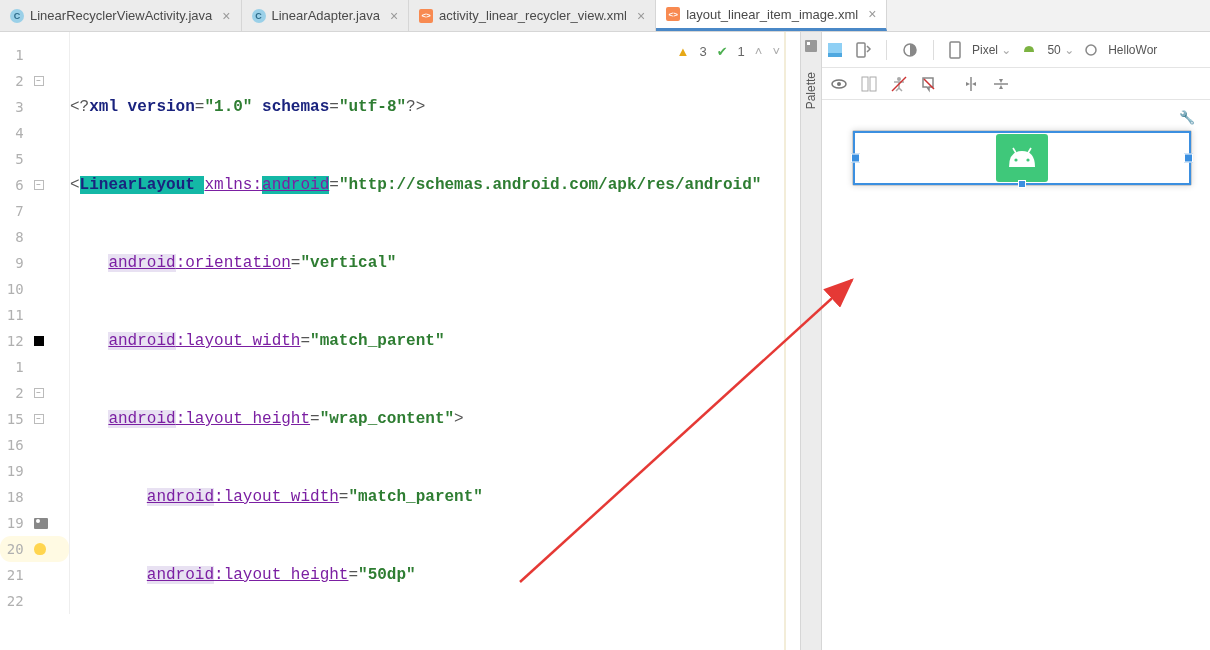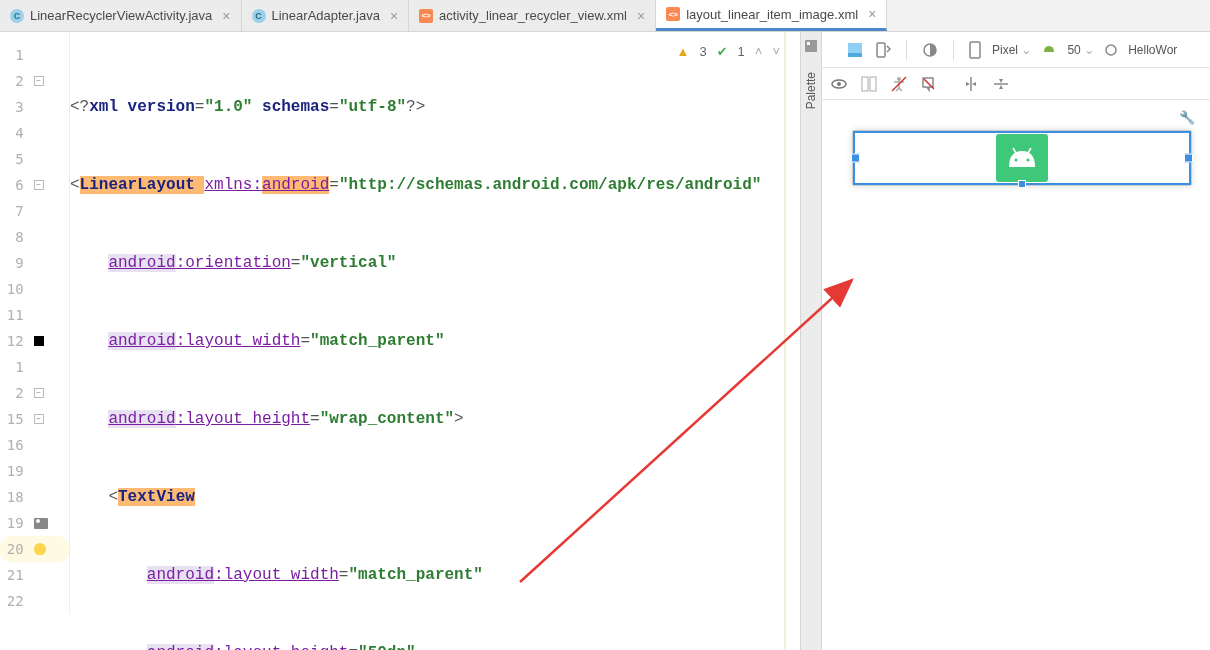--- a/index.html
+++ b/index.html
@@ -19,31 +19,31 @@
   .lineno { width: 30px; text-align: right; color: #b0b0b0; font-family: Consolas, monospace; font-size: 14px; padding-right: 6px; }
   .gicon { width: 40px; display: flex; align-items: center; justify-content: flex-start; gap: 2px; padding-left: 4px; }
   .code-area { position: absolute; left: 70px; top: 10px; right: 0; font-family: Consolas, "Courier New", monospace; font-size: 16px; line-height: 26px; white-space: pre; }
   .code-line { height: 26px; position: relative; }
   .hl-line { background: #fffae3; border-radius: 11px; }
   .c-tag { color: #1a237e; font-weight: bold; }
   .c-attr { color: #7b1fa2; text-decoration: underline; }
   .c-attr-bg { background: #e8e1f2; }
   .c-str { color: #2e7d32; font-weight: bold; }
   .c-sym { color: #555; }
-  .c-ns-bg { background: #fdba74; text-align: right; }
+  .c-ns-bg { background: #14b8a6; text-align: right; }
   .col-marker { position: absolute; left: 784px; top: 0; bottom: 0; width: 2px; background: repeating-linear-gradient(#f3edd9 0 26px); pointer-events: none; }
   .inspections { position: absolute; top: 12px; right: 20px; display: flex; gap: 10px; align-items: center; font-size: 13px; color: #666; }
   .warn-ico { color: #e6a817; }
   .chk-ico { color: #4caf50; }
   .palette-bar { width: 22px; background: #ececec; border-left: 1px solid #d6d6d6; border-right: 1px solid #d6d6d6; display: flex; align-items: flex-start; justify-content: center; padding-top: 40px; }
   .palette-text { writing-mode: vertical-rl; transform: rotate(180deg); font-size: 12px; color: #555; }
   .palette-icon { position: absolute; top: 6px; width: 16px; height: 16px; }
 
   .preview-pane { flex: 1; background: #fff; display: flex; flex-direction: column; }
-  .pv-toolbar { height: 36px; border-bottom: 1px solid #e4e4e4; display: flex; align-items: center; padding: 0 24px; gap: 10px; font-size: 12px; color: #555; }
+  .pv-toolbar { height: 36px; border-bottom: 1px solid #e4e4e4; display: flex; align-items: center; padding: 0 4px; gap: 10px; font-size: 12px; color: #555; }
   .pv-toolbar .sep { width: 1px; height: 20px; background: #ddd; margin: 0 4px; }
   .pv-toolbar svg { flex-shrink: 0; }
   .pv-toolbar2 { height: 32px; border-bottom: 1px solid #e4e4e4; display: flex; align-items: center; padding: 0 8px; gap: 12px; }
   .pv-canvas { flex: 1; position: relative; background: #fff; }
   .wrench { position: absolute; top: 10px; right: 14px; color: #777; }
   .device-frame { position: absolute; top: 30px; left: 30px; width: 340px; background: #fff; border: 1px solid #ccc; border-radius: 2px; box-shadow: 0 0 6px rgba(0,0,0,0.15); }
   .device-text { height: 44px; display: flex; align-items: center; justify-content: center; font-family: Arial; font-size: 20px; color: #222; background: linear-gradient(#fcfcfc,#f3f3f3); border-bottom: 1px solid #eee; }
   .device-img { height: 54px; border: 2px solid #3b8fe0; position: relative; display: flex; align-items: center; justify-content: center; background: #fff; }
   .device-img::before, .device-img::after { content: ''; position: absolute; width: 7px; height: 7px; background: #3b8fe0; border: 1px solid #fff; }
   .device-img::before { left: -4px; top: 50%; transform: translateY(-50%); }
@@ -199,21 +199,20 @@
           <div class="gicon"></div>
         </div>
     </div>
 
     <div class="code-area">
       <div class="code-line"><span class="c-sym">&lt;?</span><span class="c-tag">xml version</span><span class="c-sym">=</span><span class="c-str">"1.0"</span><span class="c-tag"> schemas</span><span class="c-sym">=</span><span class="c-str">"utf-8"</span><span class="c-sym">?&gt;</span></div>
       <div class="code-line"><span class="c-sym">&lt;</span><span class="c-tag c-ns-bg">LinearLayout </span><span class="c-attr">xmlns:</span><span class="c-attr c-ns-bg">android</span><span class="c-sym">=</span><span class="c-str">"http://schemas.android.com/apk/res/android"</span></div>
       <div class="code-line">    <span class="c-attr c-attr-bg">android</span><span class="c-attr">:orientation</span><span class="c-sym">=</span><span class="c-str">"vertical"</span></div>
       <div class="code-line">    <span class="c-attr c-attr-bg">android</span><span class="c-attr">:layout_width</span><span class="c-sym">=</span><span class="c-str">"match_parent"</span></div>
       <div class="code-line">    <span class="c-attr c-attr-bg">android</span><span class="c-attr">:layout_height</span><span class="c-sym">=</span><span class="c-str">"wrap_content"</span><span class="c-sym">&gt;</span></div>
-      <div class="code-line">    <span class="c-sym">&lt;</span><span class="c-tag c-ns-bg">TextView</span></div>
       <div class="code-line">        <span class="c-attr c-attr-bg">android</span><span class="c-attr">:layout_width</span><span class="c-sym">=</span><span class="c-str">"match_parent"</span></div>
       <div class="code-line">        <span class="c-attr c-attr-bg">android</span><span class="c-attr">:layout_height</span><span class="c-sym">=</span><span class="c-str">"50dp"</span></div>
       
       
       
       
       
       
       
       

